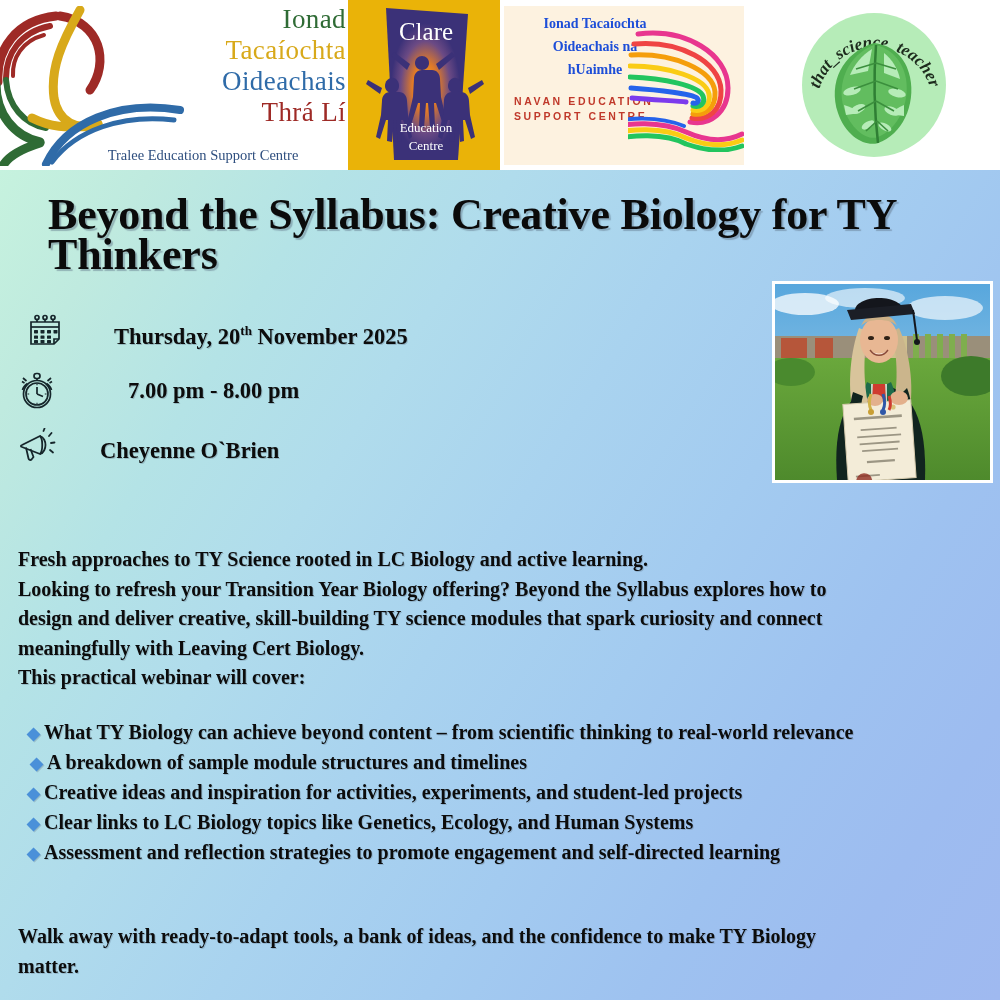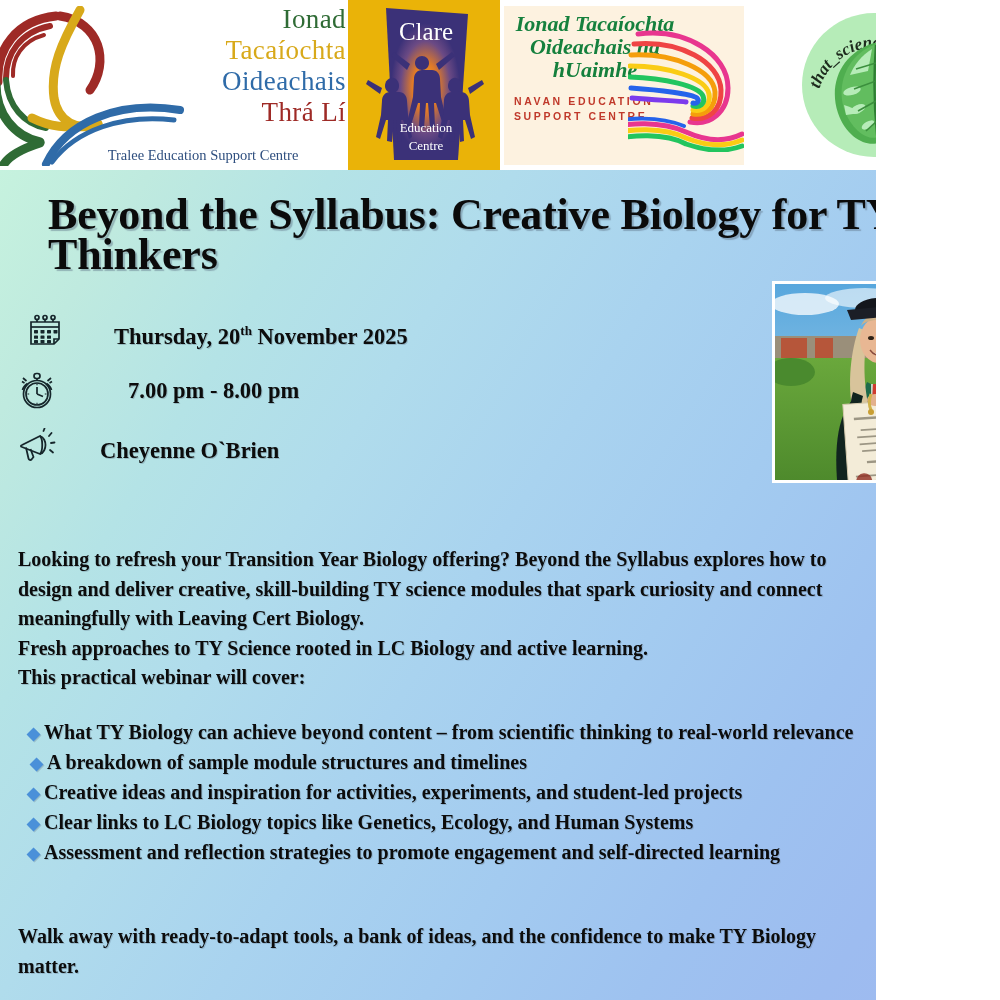--- a/index.html
+++ b/index.html
@@ -9,21 +9,21 @@
   }
   body {
     width: 1000px;
     height: 1000px;
     overflow: hidden;
     font-family: "Liberation Serif", serif;
     background: #ffffff;
   }
   #poster {
     position: relative;
-    width: 876px;
+    width: 1000px;
     height: 1000px;
     overflow: hidden;
   }
 
   
   .logo-band {
     position: absolute;
     left: 0; top: 0;
     width: 1000px; height: 170px;
     background: #ffffff;
@@ -99,25 +99,24 @@
     height: 159px;
     background: #fdf2e0;
     overflow: hidden;
   }
   .navan-irish {
     position: absolute;
     left: 6px; top: 6px;
     width: 170px;
     text-align: center;
     font-family: "Liberation Serif", serif;
-    font-style: italic;
-    font-weight: bold;
-    font-size: 22px;
+    font-weight: bold;
+    font-size: 14px;
     line-height: 23px;
-    color: #15803d;
+    color: #1d4ed8;
   }
   .navan-eng {
     position: absolute;
     left: 10px; top: 88px;
     font-family: "Liberation Sans", sans-serif;
     font-weight: bold;
     font-size: 10.5px;
     line-height: 15px;
     letter-spacing: 2.6px;
     color: #c0392b;
@@ -559,22 +558,22 @@
             <path d="M32 22 L35 24.5"></path>
             <path d="M25.5 3 L26.5 0.5"></path>
           </g>
         </svg>
       </span>
       <span class="row-text">Cheyenne O`Brien</span>
     </div>
 
 
     <div class="body-copy">
+      <p>Fresh approaches to TY Science rooted in LC Biology and active learning.</p>
       <p>Looking to refresh your Transition Year Biology offering? Beyond the Syllabus explores how to design and deliver creative, skill-building TY science modules that spark curiosity and connect meaningfully with Leaving Cert Biology.</p>
-      <p>Fresh approaches to TY Science rooted in LC Biology and active learning.</p>
       <p>This practical webinar will cover:</p>
     </div>
 
     <div class="bullets">
       <div class="bullet-item b0"><span class="dia">◆</span><span>What TY Biology can achieve beyond content – from scientific thinking to real-world relevance</span></div>
       <div class="bullet-item b1"><span class="dia">◆</span><span>A breakdown of sample module structures and timelines</span></div>
       <div class="bullet-item b2"><span class="dia">◆</span><span>Creative ideas and inspiration for activities, experiments, and student-led projects</span></div>
       <div class="bullet-item b3"><span class="dia">◆</span><span>Clear links to LC Biology topics like Genetics, Ecology, and Human Systems</span></div>
       <div class="bullet-item b4"><span class="dia">◆</span><span>Assessment and reflection strategies to promote engagement and self-directed learning</span></div>
     </div>

